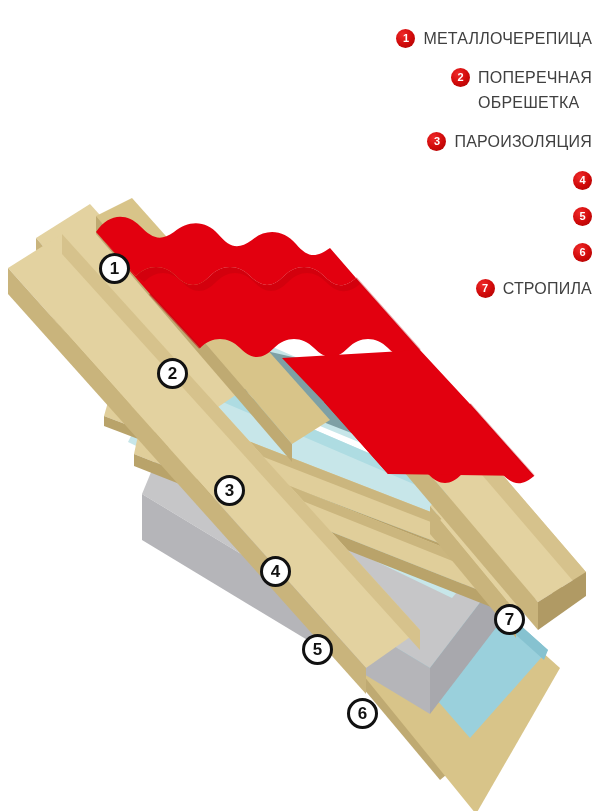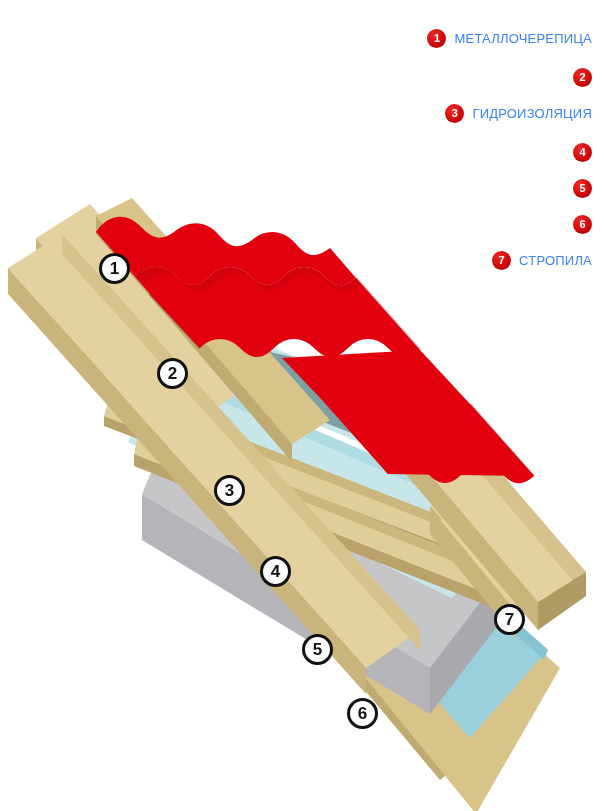--- a/index.html
+++ b/index.html
@@ -39,23 +39,23 @@
     border-radius: 50%;
     background: radial-gradient(circle at 36% 30%, #ef2a2a 0%, #d10a0a 52%, #a60202 100%);
     color: #ffffff;
     font-size: 11px;
     font-weight: bold;
     line-height: 19px;
     text-align: center;
     margin-top: 3px;
   }
   .legend-text {
-    font-size: 13px;
+    font-size: 16px;
     line-height: 25px;
-    color: #3b82f6;
+    color: #404040;
     letter-spacing: .2px;
     white-space: pre-line;
   }
 
   
   #diagram {
     position: absolute;
     left: 0;
     top: 198px;
     width: 604px;
@@ -86,24 +86,26 @@
 </head>
 <body>
 
 <div id="legend">
   <div class="legend-row">
     <span class="legend-badge">1</span>
     <span class="legend-text">МЕТАЛЛОЧЕРЕПИЦА</span>
   </div>
   <div class="legend-row">
     <span class="legend-badge">2</span>
+    <span class="legend-text">ПОПЕРЕЧНАЯ
+ОБРЕШЕТКА</span>
   </div>
   <div class="legend-row">
     <span class="legend-badge">3</span>
-    <span class="legend-text">ГИДРОИЗОЛЯЦИЯ</span>
+    <span class="legend-text">ПАРОИЗОЛЯЦИЯ</span>
   </div>
   <div class="legend-row">
     <span class="legend-badge">4</span>
   </div>
   <div class="legend-row">
     <span class="legend-badge">5</span>
   </div>
   <div class="legend-row">
     <span class="legend-badge">6</span>
   </div>

